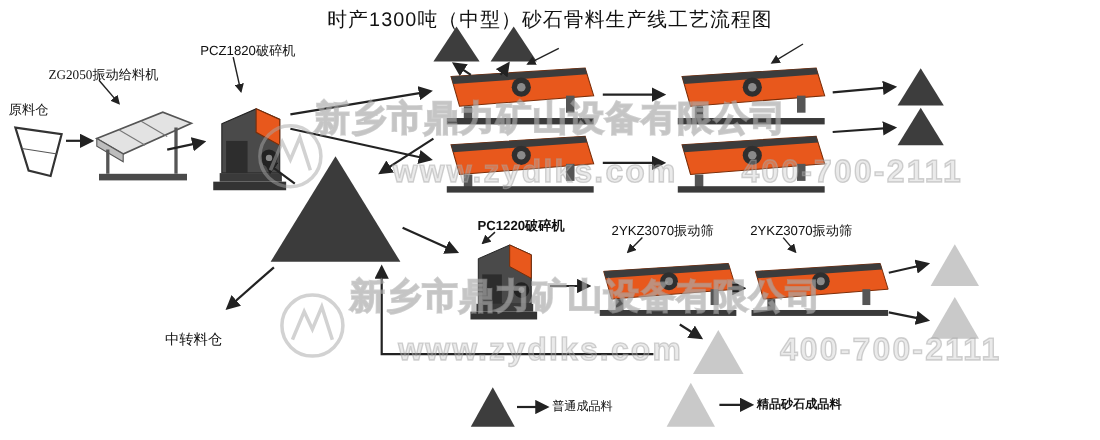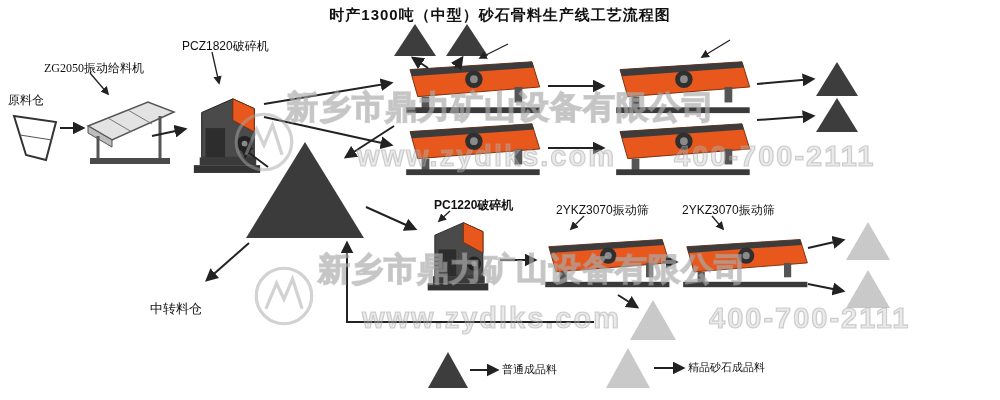--- a/index.html
+++ b/index.html
@@ -5,21 +5,21 @@
   html,body{margin:0;padding:0;background:#fff;}
   #canvas{
     position:relative;width:1000px;height:400px;background:#fff;overflow:hidden;
     font-family:"Liberation Sans","DejaVu Sans",sans-serif;color:#111;
   }
   .abs{position:absolute;}
   .label{font-size:12px;color:#111;white-space:nowrap;z-index:6;}
   .label-lg{font-size:13px;}
   #title{
     left:50%;top:6px;transform:translateX(-50%);
-    font-size:15px;font-weight:700;letter-spacing:1px;white-space:nowrap;z-index:7;
+    font-size:18px;font-weight:400;letter-spacing:1px;white-space:nowrap;z-index:7;
   }
   .machine{z-index:2;}
   .tri{width:0;height:0;z-index:2;}
   .tri-dark{border-left-color:transparent!important;border-right-color:transparent!important;}
   .wm{z-index:4;pointer-events:none;white-space:nowrap;font-weight:bold;}
   .wm-company{
     font-size:32px;letter-spacing:1px;
     color:rgba(190,190,190,0.30);
     -webkit-text-stroke:1.5px rgba(165,165,165,0.55);
   }
@@ -164,21 +164,21 @@
     <rect x="8" y="53" width="138" height="6" fill="#3a3a3a"></rect>
   </svg>
 
   <div class="abs tri" style="left:846px;top:222px;border-left:22px solid transparent;border-right:22px solid transparent;border-bottom:38px solid #c9c9c9;"></div>
   <div class="abs tri" style="left:846px;top:270px;border-left:22px solid transparent;border-right:22px solid transparent;border-bottom:38px solid #c9c9c9;"></div>
   <div class="abs tri" style="left:630px;top:300px;border-left:23px solid transparent;border-right:23px solid transparent;border-bottom:40px solid #c9c9c9;"></div>
 
   <div class="abs tri tri-dark" style="left:428px;top:352px;border-left:20px solid transparent;border-right:20px solid transparent;border-bottom:36px solid #3d3d3d;"></div>
   <div class="abs label legend-label" style="left:502px;top:362px;">普通成品料</div>
   <div class="abs tri" style="left:606px;top:348px;border-left:22px solid transparent;border-right:22px solid transparent;border-bottom:40px solid #c9c9c9;"></div>
-  <div class="abs label legend-label" style="left:688px;top:360px;">精品砂石成品料</div>
+  <div class="abs label legend-label" style="left:688px;top:360px;font-weight:bold;">精品砂石成品料</div>
 
   <svg id="arrows">
     <defs>
       <marker id="arr" viewBox="0 0 10 10" refX="8" refY="5" markerWidth="6.5" markerHeight="6.5" orient="auto-start-reverse">
         <path d="M0,0 L10,5 L0,10 z" fill="#222"></path>
       </marker>
     </defs>
     <g stroke="#222" stroke-width="2" fill="none">
       <line x1="60" y1="128" x2="83" y2="128" marker-end="url(#arr)"></line>
       <line x1="152" y1="136" x2="185" y2="129" marker-end="url(#arr)"></line>

